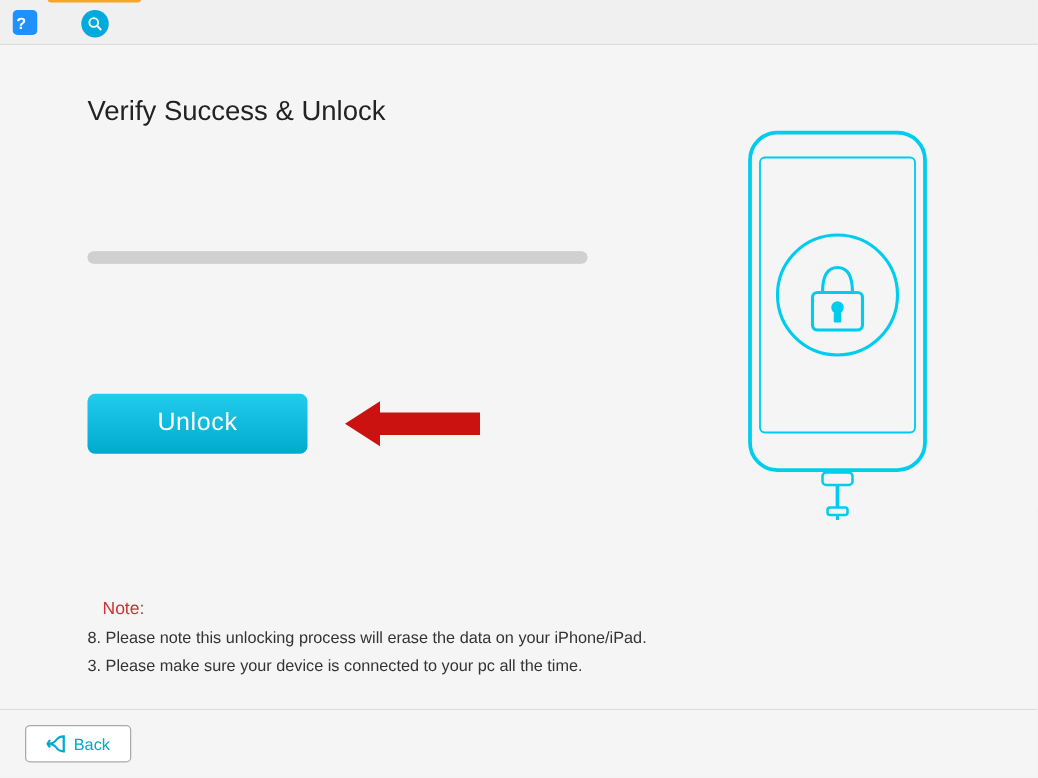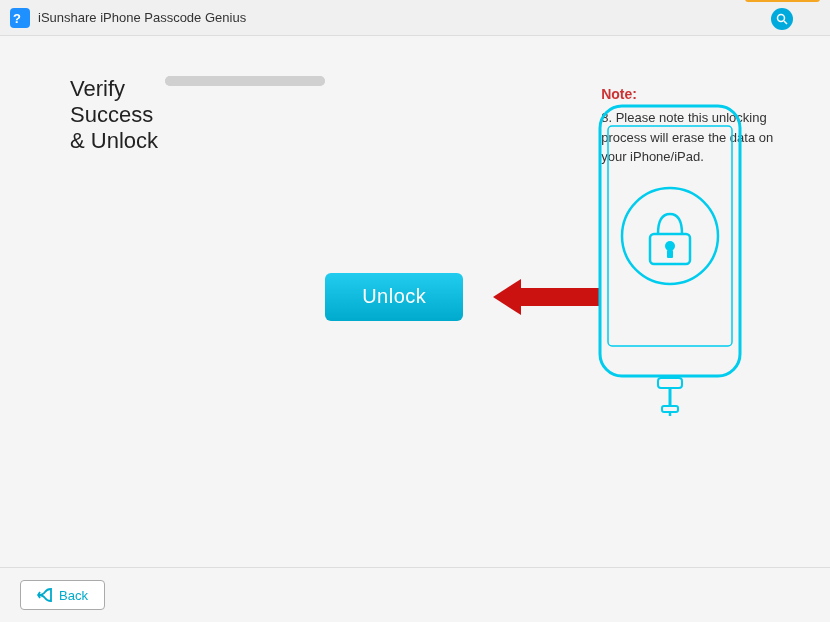--- a/index.html
+++ b/index.html
@@ -77,23 +77,24 @@
       color: #555;
       padding: 2px 4px;
       line-height: 1;
     }
 
     
     .main-content {
       flex: 1;
       background: #f5f5f5;
       display: flex;
-      flex-direction: row;
+      flex-direction: column;
       padding: 40px 50px 20px 70px;
       position: relative;
+      justify-content: space-between;
     }
 
     .page-title {
       font-size: 22px;
       font-weight: 400;
       color: #222;
       margin-bottom: 24px;
     }
 
     .progress-bar-container {
@@ -116,21 +117,21 @@
       align-items: center;
       gap: 30px;
       margin-bottom: 30px;
     }
 
     .unlock-btn {
       background: linear-gradient(to bottom, #22ccee, #00aacc);
       color: white;
       border: none;
       padding: 4px;
-      width: 138px;
+      width: 176px;
       height: 48px;
       font-size: 20px;
       font-weight: 500;
       border-radius: 6px;
       cursor: pointer;
       letter-spacing: 0.5px;
     }
 
     
     .arrow-container {
@@ -154,22 +155,23 @@
       background: #cc1111;
     }
 
     
     .notes-section {
       margin-top: 10px;
     }
     .note-label {
       color: #cc3333;
       font-size: 14px;
-      font-weight: 700;
+      font-weight: 400;
       margin-bottom: 6px;
+      margin-left: 12px;
     }
     .note-item {
       color: #333;
       font-size: 13px;
       margin-bottom: 4px;
       line-height: 1.5;
     }
 
     
     .phone-illustration {
@@ -209,21 +211,20 @@
 </head>
 <body>
 
 <div class="title-bar">
   <div class="title-bar-icon">
     <svg viewBox="0 0 20 20" xmlns="http://www.w3.org/2000/svg">
       <rect width="20" height="20" rx="4" fill="#1e90ff"></rect>
       <text x="3" y="15" font-size="13" fill="white" font-weight="bold">?</text>
     </svg>
   </div>
-  <span class="title-bar-text">iSunshare iPhone Passcode Genius</span>
   <div class="title-bar-actions">
     <button class="buy-now-btn">Buy Now</button>
     <div class="title-icon-btn">
       <svg width="12" height="12" viewBox="0 0 12 12" fill="none">
         <circle cx="5" cy="5" r="3.5" stroke="white" stroke-width="1.5"></circle>
         <line x1="8" y1="8" x2="11" y2="11" stroke="white" stroke-width="1.5"></line>
       </svg>
     </div>
     <div class="win-controls">
       <button class="win-btn">≡</button>
@@ -247,20 +248,21 @@
       <div class="arrow-shape">
         <div class="arrow-head"></div>
         <div class="arrow-body"></div>
       </div>
     </div>
   </div>
 
   <div class="notes-section">
     <div class="note-label">Note:</div>
     <div class="note-item">8. Please note this unlocking process will erase the data on your iPhone/iPad.</div>
+    <div class="note-item">3. Please make sure your device is connected to your pc all the time.</div>
   </div>
 
   <div class="phone-illustration">
     <svg viewBox="0 0 160 320" xmlns="http://www.w3.org/2000/svg" width="160" height="320">
 
       <rect x="10" y="10" width="140" height="270" rx="22" ry="22" fill="none" stroke="#00ccee" stroke-width="3"></rect>
 
       <rect x="18" y="30" width="124" height="220" rx="4" fill="none" stroke="#00ccee" stroke-width="1.5"></rect>
 
       <circle cx="80" cy="140" r="48" fill="none" stroke="#00ccee" stroke-width="2.5"></circle>

